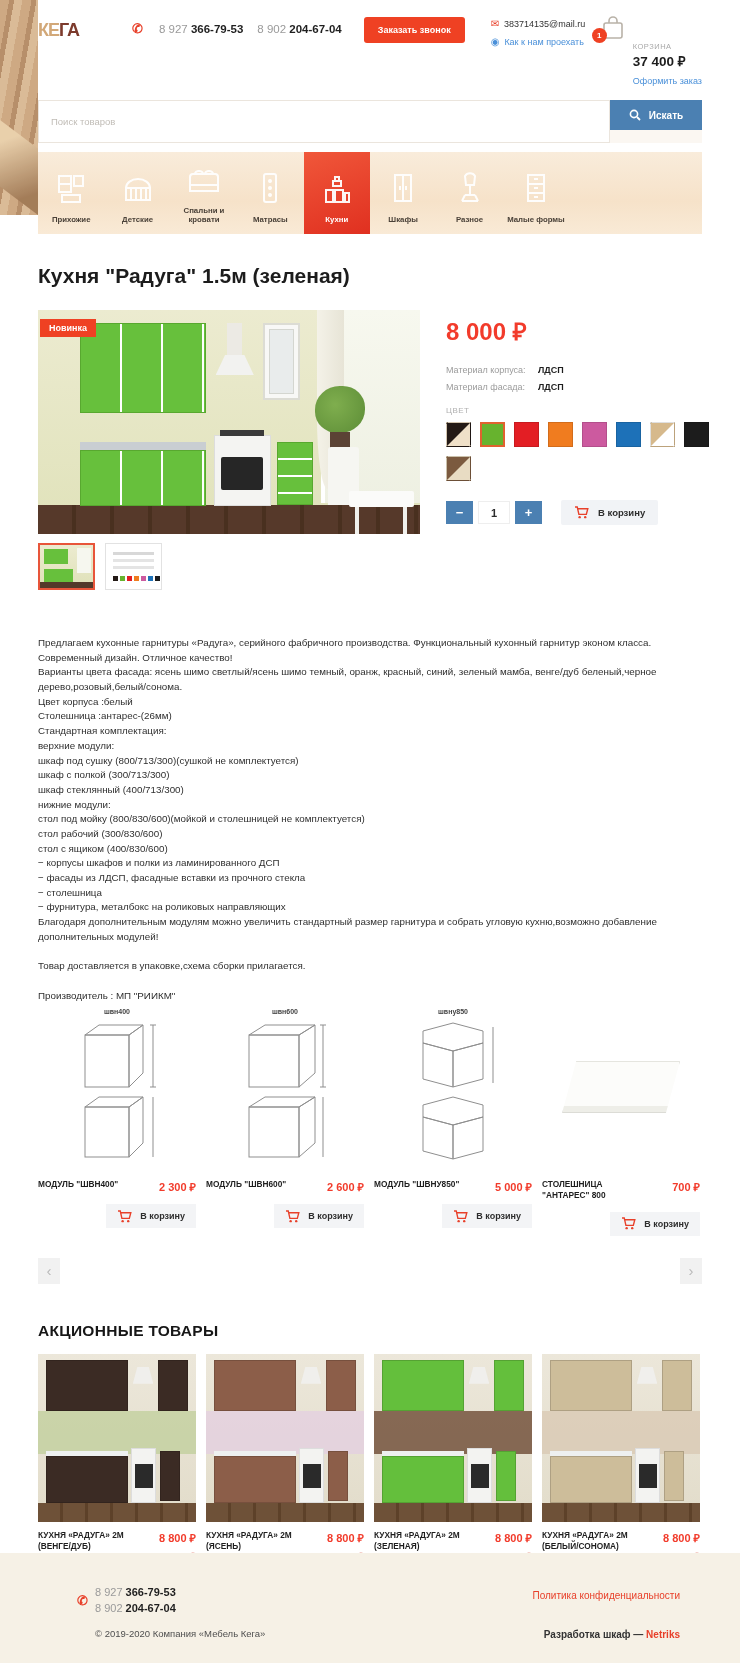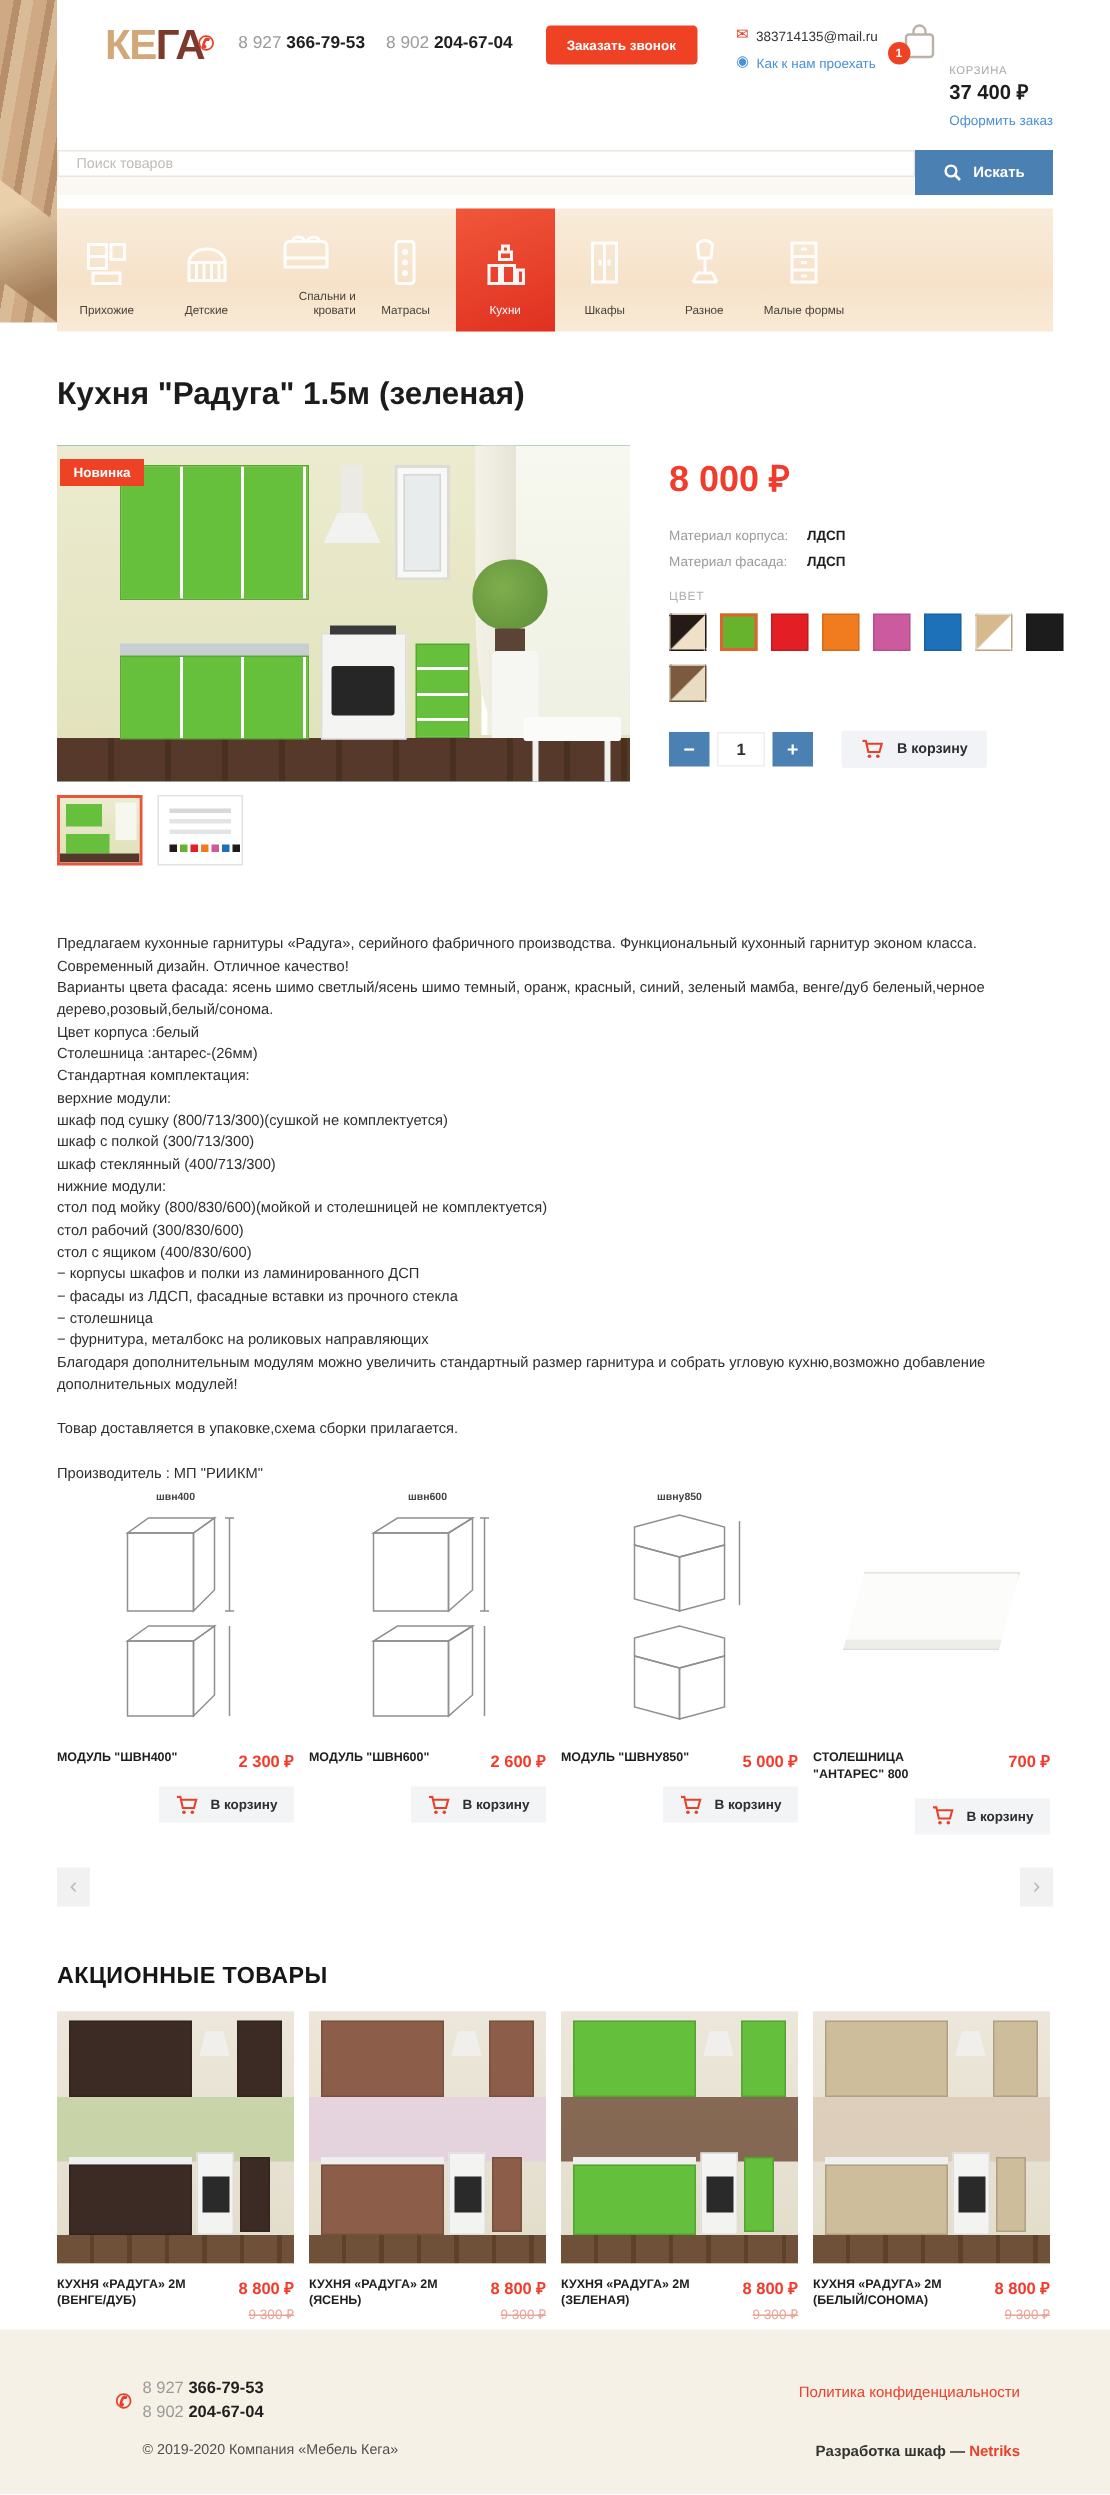--- a/index.html
+++ b/index.html
@@ -12,21 +12,21 @@
     background:repeating-linear-gradient(100deg,#c9a076 0 9px,#b0835a 9px 14px,#d7b48c 14px 22px);
     opacity:.9; }
   .wood-deco:after { content:""; position:absolute; left:0; top:120px; width:38px; height:95px;
     background:linear-gradient(160deg,#e7cba3 20%,#9a6f47 80%); clip-path:polygon(0 0,100% 30%,100% 100%,0 70%); }
 
   .content { position:relative; margin:0 38px; width:664px; }
 
   
   .header { display:flex; align-items:flex-start; padding-top:13px; }
   .logo { width:66px; height:34px; display:flex; align-items:center; font-weight:bold;
-    font-size:28px; letter-spacing:-1px; line-height:1;padding-left:32px; }
+    font-size:18px; letter-spacing:-1px; line-height:1; }
   .logo .lg1 { color:#d2a878; }
   .logo .lg2 { color:#7c3a2c; }
   .phones-top { display:flex; align-items:center; margin-left:28px; margin-top:8px; gap:14px; white-space:nowrap; }
   .phone-glyph { color:#e8402a; font-size:13px; font-weight:bold; margin-right:2px; }
   .phone-num { font-size:11.5px; color:#9a9a9a; }
   .phone-num b { color:#1f1f1f; }
   .callback-btn { margin-left:22px; margin-top:4px; background:#ef4123; color:#fff; border:none;
     font-family:inherit; font-size:9px; font-weight:bold; padding:8px 14px; border-radius:3px; cursor:pointer; }
   .contact-links { margin-left:26px; margin-top:2px; font-size:9px; line-height:1.8; white-space:nowrap; }
   .contact-links .row { display:flex; align-items:center; gap:5px; }
@@ -43,34 +43,34 @@
   .cart-caption { font-size:7.5px; color:#a8a8a8; letter-spacing:.5px;margin-top:27px; }
   .cart-total { font-size:13.5px; font-weight:bold; color:#1d1d1d; margin-top:1px; }
   .checkout-link { font-size:9px; color:#4a90d9; text-decoration:none; display:inline-block; margin-top:2px; }
 
   
   .nav { display:flex; justify-content:center; gap:24px; margin-top:10px; }
   .nav a { font-size:9.5px; font-weight:bold; color:#2e2e2e; text-decoration:none; letter-spacing:.2px; }
 
   
   .search-row { display:flex; margin-top:12px; background:#fbf7f2; }
-  .search-input { flex:1; height:18px; border:1px solid #ebe5dd; background:#fff; padding:0 12px;
+  .search-input { flex:1; height:43px; border:1px solid #ebe5dd; background:#fff; padding:0 12px;
     font-family:inherit; font-size:9.5px; color:#333; }
   .search-input::placeholder { color:#c0bcb6; }
   .search-btn { width:92px; height:30px; background:#4b80b2; border:none; color:#fff; font-family:inherit;
     font-size:10px; font-weight:bold; display:flex; align-items:center; justify-content:center; gap:8px; cursor:pointer; }
 
   
   .cat-bar { display:flex; margin-top:9px; height:82px;
     background:linear-gradient(180deg,#f9ecdb 0%,#f6e2c9 60%,#f9ead6 100%); }
   .cat-item { width:66.4px; display:flex; flex-direction:column; align-items:center; justify-content:flex-end;
     padding-bottom:9px; cursor:pointer; }
   .cat-icon { height:40px; display:flex; align-items:center; justify-content:center; margin-bottom:7px; }
   .cat-icon svg { stroke:#ffffff; fill:none; stroke-width:2; opacity:.95; }
-  .cat-label { font-size:7.8px; font-weight:normal; color:#4a4138; text-align:right; line-height:1.15; }
+  .cat-label { font-size:7.8px; font-weight:bold; color:#4a4138; text-align:center; line-height:1.15; }
   .cat-item.active { background:linear-gradient(160deg,#f0573a 0%,#e03020 100%); }
   .cat-item.active .cat-label { color:#fff; }
 
   
   .product-title { font-size:21px; font-weight:bold; color:#1c1c1c; margin:30px 0 22px; }
   .product-grid { display:flex; }
   .gallery { width:382px; }
   .main-photo { position:relative; width:382px; height:224px; overflow:hidden; background:#0f766e; }
   .badge-new { position:absolute; left:2px; top:9px; background:#ef4123; color:#fff; font-size:9px;
     font-weight:bold; padding:4px 9px; z-index:5; }

